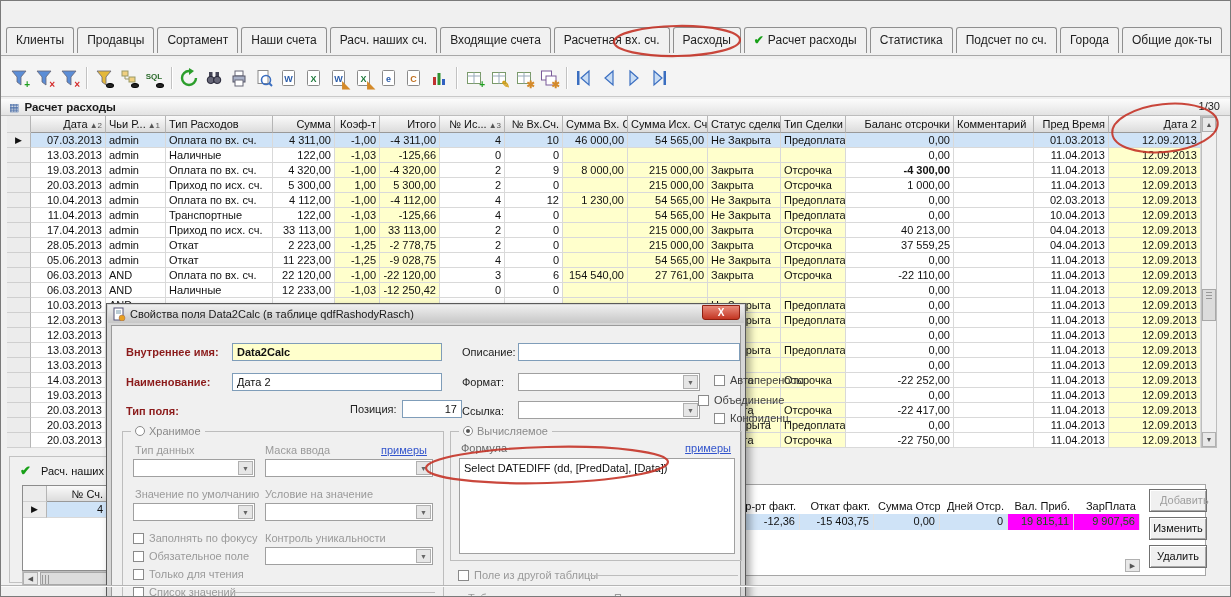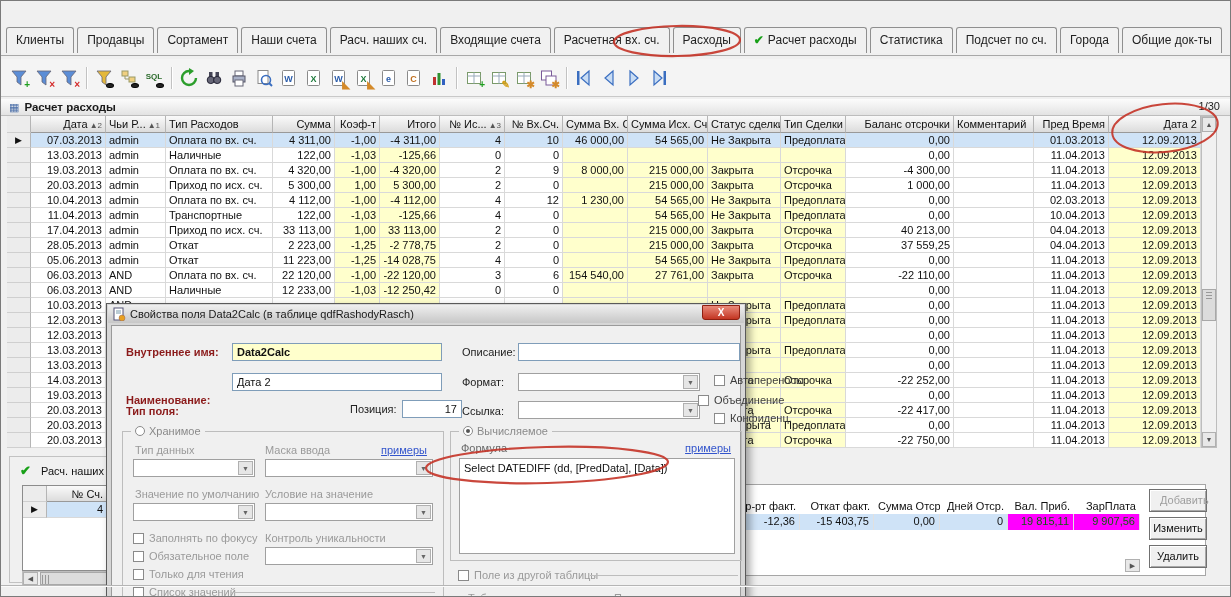--- a/index.html
+++ b/index.html
@@ -377,21 +377,21 @@
         <div class="cell l" style="width: 107px; flex: 0 0 auto;">Оплата по вх. сч.</div>
         <div class="cell r" style="width: 62px; flex: 0 0 auto;">4 320,00</div>
         <div class="cell r yel" style="width: 45px; flex: 0 0 auto;">-1,00</div>
         <div class="cell r yel" style="width: 60px; flex: 0 0 auto;">-4 320,00</div>
         <div class="cell r" style="width: 65px; flex: 0 0 auto;">2</div>
         <div class="cell r" style="width: 58px; flex: 0 0 auto;">9</div>
         <div class="cell r yel" style="width: 65px; flex: 0 0 auto;">8 000,00</div>
         <div class="cell r yel" style="width: 80px; flex: 0 0 auto;">215 000,00</div>
         <div class="cell l yel" style="width: 73px; flex: 0 0 auto;">Закрыта</div>
         <div class="cell l yel" style="width: 65px; flex: 0 0 auto;">Отсрочка</div>
-        <div class="cell r" style="width: 108px; flex: 0 0 auto;">-4 300,00</div>
+        <div class="cell r" style="width: 108px; flex: 0 0 auto; font-weight: bold;">-4 300,00</div>
         <div class="cell l" style="width: 80px; flex: 0 0 auto;"></div>
         <div class="cell r" style="width: 75px; flex: 0 0 auto;">11.04.2013</div>
         <div class="cell r yel" style="width: 92px; flex: 0 0 auto;">12.09.2013</div>
       </div>
       <div class="grow">
         <div class="ind"></div>
         <div class="cell r" style="width: 75px; flex: 0 0 auto;">20.03.2013</div>
         <div class="cell l" style="width: 60px; flex: 0 0 auto;">admin</div>
         <div class="cell l" style="width: 107px; flex: 0 0 auto;">Приход по исх. сч.</div>
         <div class="cell r" style="width: 62px; flex: 0 0 auto;">5 300,00</div>
@@ -484,21 +484,21 @@
         <div class="cell r" style="width: 75px; flex: 0 0 auto;">04.04.2013</div>
         <div class="cell r yel" style="width: 92px; flex: 0 0 auto;">12.09.2013</div>
       </div>
       <div class="grow">
         <div class="ind"></div>
         <div class="cell r" style="width: 75px; flex: 0 0 auto;">05.06.2013</div>
         <div class="cell l" style="width: 60px; flex: 0 0 auto;">admin</div>
         <div class="cell l" style="width: 107px; flex: 0 0 auto;">Откат</div>
         <div class="cell r" style="width: 62px; flex: 0 0 auto;">11 223,00</div>
         <div class="cell r yel" style="width: 45px; flex: 0 0 auto;">-1,25</div>
-        <div class="cell r yel" style="width: 60px; flex: 0 0 auto;">-14 028,75</div>
+        <div class="cell r yel" style="width: 60px; flex: 0 0 auto;">-9 028,75</div>
         <div class="cell r" style="width: 65px; flex: 0 0 auto;">4</div>
         <div class="cell r" style="width: 58px; flex: 0 0 auto;">0</div>
         <div class="cell r yel" style="width: 65px; flex: 0 0 auto;"></div>
         <div class="cell r yel" style="width: 80px; flex: 0 0 auto;">54 565,00</div>
         <div class="cell l yel" style="width: 73px; flex: 0 0 auto;">Не Закрыта</div>
         <div class="cell l yel" style="width: 65px; flex: 0 0 auto;">Предоплата</div>
         <div class="cell r" style="width: 108px; flex: 0 0 auto;">0,00</div>
         <div class="cell l" style="width: 80px; flex: 0 0 auto;"></div>
         <div class="cell r" style="width: 75px; flex: 0 0 auto;">11.04.2013</div>
         <div class="cell r yel" style="width: 92px; flex: 0 0 auto;">12.09.2013</div>
@@ -802,21 +802,21 @@
       <span class="dtext">Свойства поля Data2Calc (в таблице qdfRashodyRasch)</span>
     </div>
     <div id="dlg-close">X</div>
     <div id="dlg-client">
 
       <span class="dlbl-red" style="left:14px; top:20px;">Внутреннее имя:</span>
       <span class="dinput ylw" style="left:120px; top:17px; width:210px;">Data2Calc</span>
       <span class="dlbl" style="left:350px; top:20px;">Описание:</span>
       <span class="dinput" style="left:406px; top:17px; width:222px;"></span>
 
-      <span class="dlbl-red" style="left:14px; top:68px;">Наименование:</span>
+      <span class="dlbl-red" style="left:14px; top:50px;">Наименование:</span>
       <span class="dinput" style="left:120px; top:47px; width:210px;">Дата 2</span>
       <span class="dlbl" style="left:350px; top:50px;">Формат:</span>
       <span class="dcombo" style="left:406px; top:47px; width:182px;">
           <span class="arr">▼</span>
         </span>
       <span class="dchk" style="left:602px; top:48px;">
         <span class="box"></span>
           <span>Автопереносы</span>
         </span>
 

